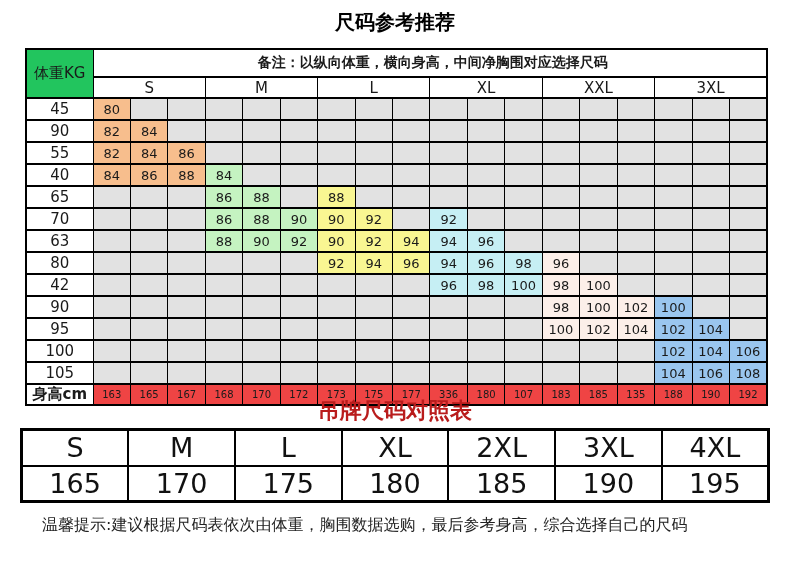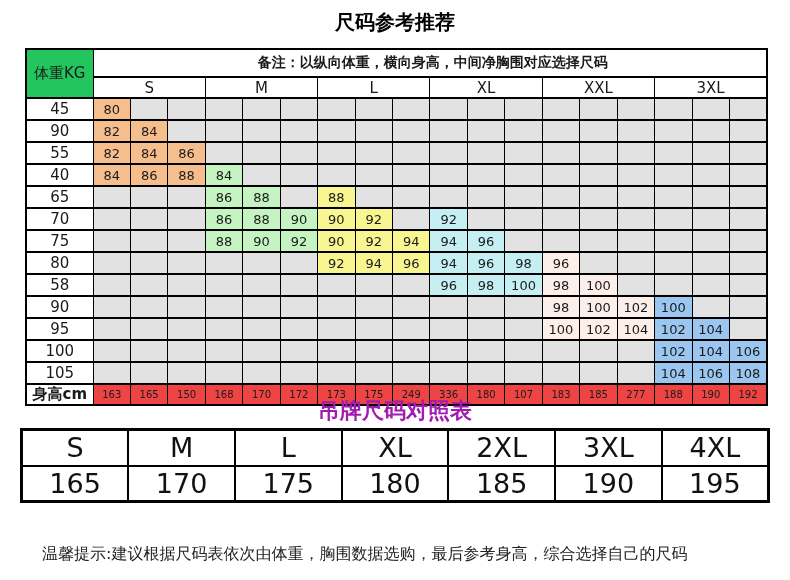--- a/index.html
+++ b/index.html
@@ -29,33 +29,33 @@
   td.corner  { font-size:15px; font-weight:normal; background:#22c55e; border-right-width:2px; }
   td.note    { font-size:14px; font-weight:bold; text-align:left; padding-left:6px; height:28px; background:#fff; }
   td.sizehead{ font-size:15px; height:21px; background:#fff; }
   td.wcell   { font-size:15px; height:22px; background:#fff; border-right-width:2px; }
   td.ccell   { font-size:13px; background:#e2e2e2; }
   td.hlabel  { font-size:15px; font-weight:bold; height:21px; background:#fff; border-right-width:2px; }
   td.hcell   { font-size:10px; background:#ef4444; }
   
   .subtitle {
     position:absolute; top:396px; left:0; right:0;
-    text-align:center; font-size:22px; font-weight:bold; color:#a21caf;
+    text-align:center; font-size:22px; font-weight:bold; color:#b91c1c;
   }
   table.tag-chart {
     position:absolute; left:20px; top:428px; width:750px;
     border-collapse:collapse; table-layout:fixed;
     border:3px solid #000;
   }
   table.tag-chart td {
     border:2px solid #000; text-align:center; vertical-align:middle;
     height:36px; font-size:27px; font-weight:normal; color:#111; background:#fff;
   }
   .footer {
-    position:absolute; left:42px; top:544px;
+    position:absolute; left:42px; top:515px;
     font-size:16px; color:#222;text-align:right;
   }
 </style>
 </head>
 <body>
 
 <div class="title">尺码参考推荐</div>
 
 <table class="size-chart">
   <colgroup>
@@ -212,21 +212,21 @@
         <td class="ccell"></td>
         <td class="ccell"></td>
         <td class="ccell"></td>
         <td class="ccell"></td>
         <td class="ccell"></td>
         <td class="ccell"></td>
         <td class="ccell"></td>
         <td class="ccell"></td>
       </tr>
       <tr>
-        <td class="wcell">75</td>
+        <td class="wcell">63</td>
         <td class="ccell"></td>
         <td class="ccell"></td>
         <td class="ccell"></td>
         <td class="ccell" style="background: rgb(197, 243, 193);">88</td>
         <td class="ccell" style="background: rgb(197, 243, 193);">90</td>
         <td class="ccell" style="background: rgb(197, 243, 193);">92</td>
         <td class="ccell" style="background: rgb(249, 246, 146);">90</td>
         <td class="ccell" style="background: rgb(249, 246, 146);">92</td>
         <td class="ccell" style="background: rgb(249, 246, 146);">94</td>
         <td class="ccell" style="background: rgb(198, 239, 244);">94</td>
@@ -254,21 +254,21 @@
         <td class="ccell" style="background: rgb(198, 239, 244);">96</td>
         <td class="ccell" style="background: rgb(198, 239, 244);">98</td>
         <td class="ccell" style="background: rgb(252, 239, 233);">96</td>
         <td class="ccell"></td>
         <td class="ccell"></td>
         <td class="ccell"></td>
         <td class="ccell"></td>
         <td class="ccell"></td>
       </tr>
       <tr>
-        <td class="wcell">58</td>
+        <td class="wcell">42</td>
         <td class="ccell"></td>
         <td class="ccell"></td>
         <td class="ccell"></td>
         <td class="ccell"></td>
         <td class="ccell"></td>
         <td class="ccell"></td>
         <td class="ccell"></td>
         <td class="ccell"></td>
         <td class="ccell"></td>
         <td class="ccell" style="background: rgb(198, 239, 244);">96</td>
@@ -362,33 +362,33 @@
         <td class="ccell"></td>
         <td class="ccell"></td>
         <td class="ccell" style="background: rgb(154, 198, 239);">104</td>
         <td class="ccell" style="background: rgb(154, 198, 239);">106</td>
         <td class="ccell" style="background: rgb(154, 198, 239);">108</td>
       </tr>
       <tr id="height-row">
       <td class="hlabel">身高cm</td>
     <td class="hcell">163</td>
         <td class="hcell">165</td>
-        <td class="hcell">150</td>
+        <td class="hcell">167</td>
         <td class="hcell">168</td>
         <td class="hcell">170</td>
         <td class="hcell">172</td>
         <td class="hcell">173</td>
         <td class="hcell">175</td>
-        <td class="hcell">249</td>
+        <td class="hcell">177</td>
         <td class="hcell">336</td>
         <td class="hcell">180</td>
         <td class="hcell">107</td>
         <td class="hcell">183</td>
         <td class="hcell">185</td>
-        <td class="hcell">277</td>
+        <td class="hcell">135</td>
         <td class="hcell">188</td>
         <td class="hcell">190</td>
         <td class="hcell">192</td>
       </tr>
   </tbody>
 </table>
 
 <div class="subtitle">吊牌尺码对照表</div>
 
 <table class="tag-chart">

